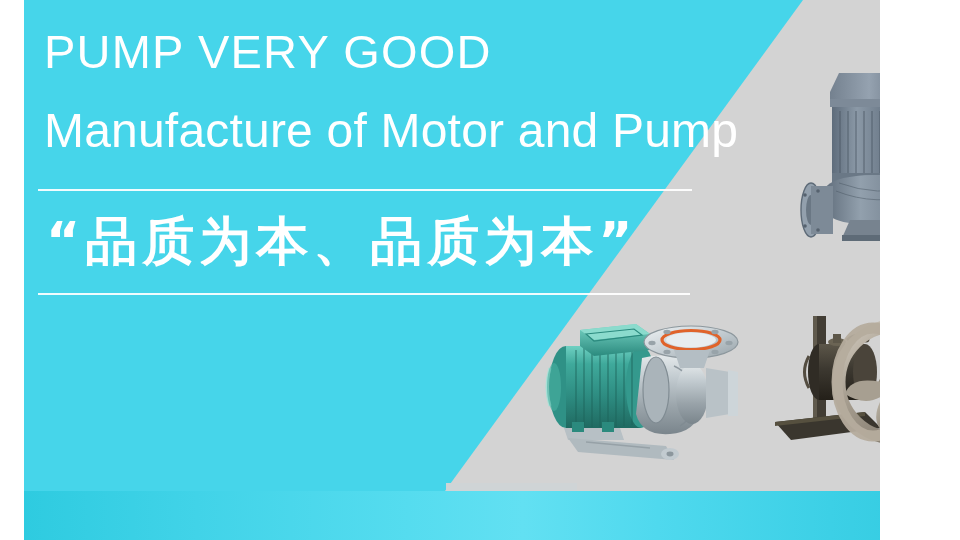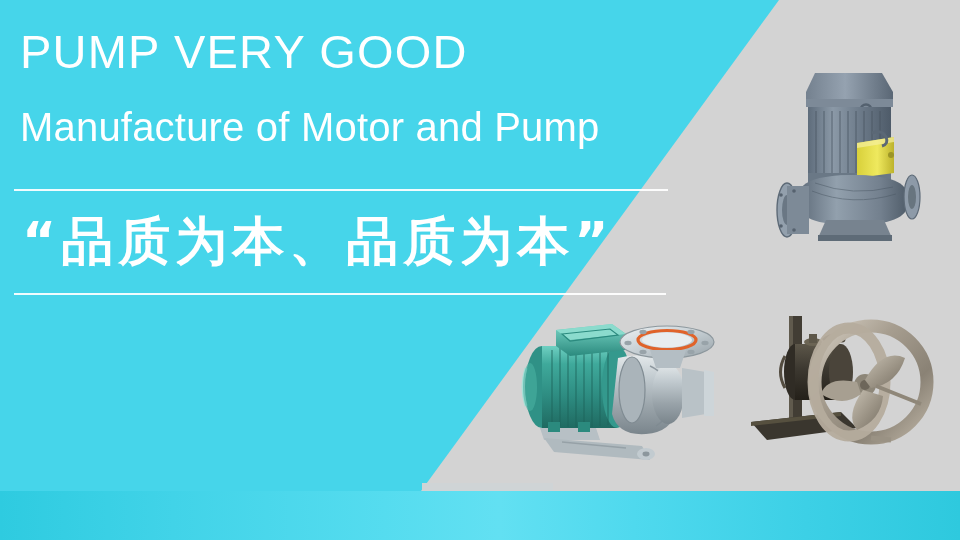--- a/index.html
+++ b/index.html
@@ -2,25 +2,26 @@
 <html><head>
 <meta charset="utf-8">
 <style>
   html, body {
     margin: 0;
     padding: 0;
     background: #ffffff;
   }
   #banner {
     position: relative;
-    width: 960px;
+    width: 856px;
     height: 540px;
     overflow: hidden;
     font-family: "Liberation Sans", "DejaVu Sans", sans-serif;
     background: #ec4899;
+    margin-left: 24px;
     -webkit-font-smoothing: antialiased;
   }
 
   
   .bg-gray {
     position: absolute;
     left: 0; top: 0;
     width: 960px; height: 491px;
     background: #d3d3d3;
   }
@@ -59,21 +60,21 @@
     font-size: 47px;
     font-weight: 400;
     letter-spacing: 1.2px;
     line-height: 1.05;
     white-space: nowrap;
   }
   .subhead {
     position: absolute;
     left: 20px; top: 105px;
     color: #ffffff;
-    font-size: 40px;
+    font-size: 48px;
     font-weight: 400;
     letter-spacing: 0.2px;
     line-height: 1.1;
     white-space: nowrap;
   }
   .rule {
     position: absolute;
     height: 2px;
     background: #ffffff;
     opacity: 0.92;

